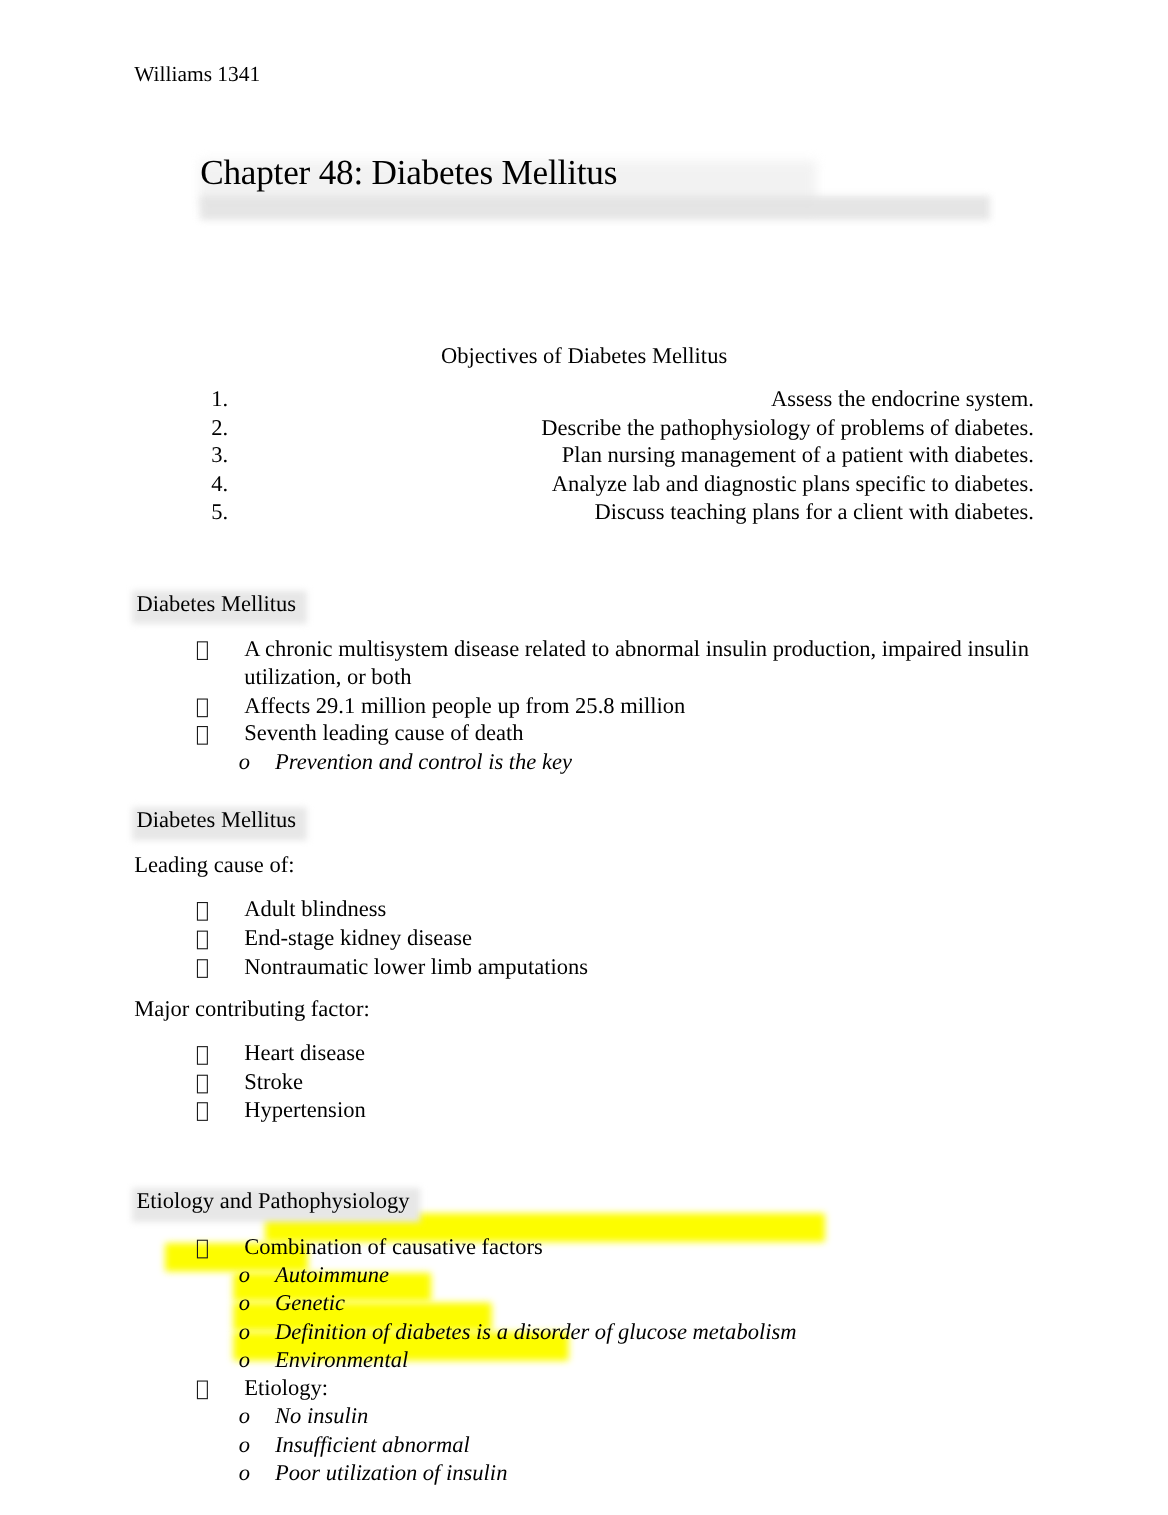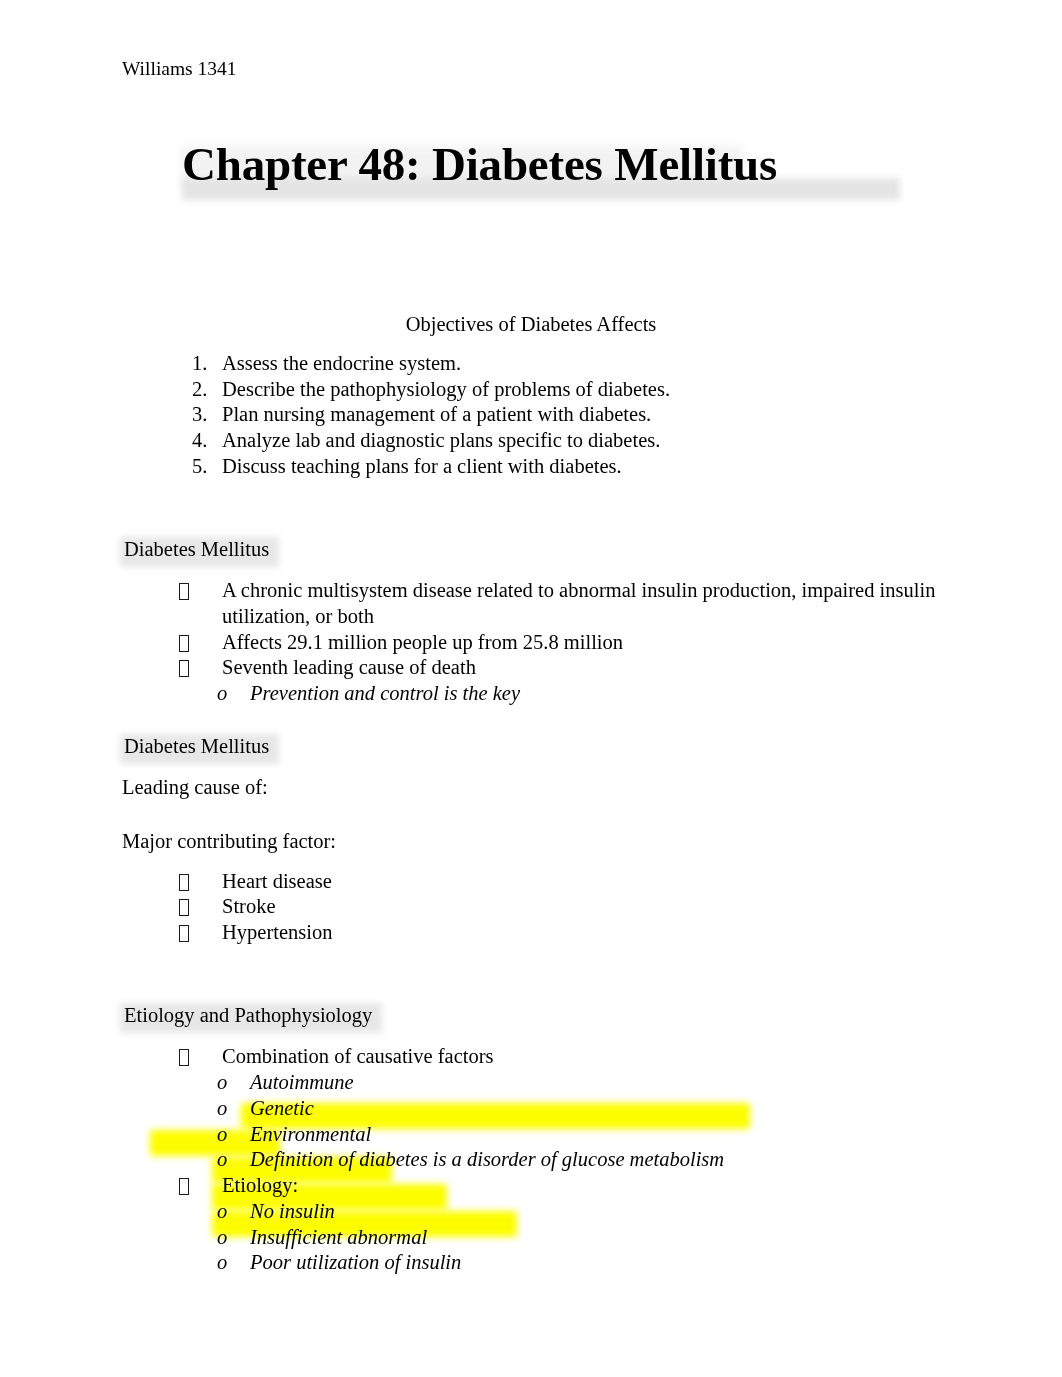--- a/index.html
+++ b/index.html
@@ -59,23 +59,23 @@
     left: 0px;
     top: 6px;
     width: 560px;
     height: 44px;
     background: #eeeeee;
     filter: blur(5px);
     opacity: 0.75;
   }
   .doc-title {
     position: relative;
-    font-size: 47px;
+    font-size: 32px;
     line-height: 1.05;
-    font-weight: bold;
+    font-weight: normal;
     margin: 0;
     white-space: nowrap;
     letter-spacing: -0.2px;
   }
 
   
   .content {
     position: absolute;
     top: 208px;
     left: 122px;
@@ -96,20 +96,21 @@
     padding: 0 0 0 70px;
     list-style: none;
     counter-reset: obj;
   }
   ol.objectives > li {
     counter-increment: obj;
     position: relative;
     padding-left: 30px;
     margin: 0;
     line-height: 1.255;
+    text-align: right;
   }
   ol.objectives > li::before {
     content: counter(obj) ".";
     position: absolute;
     left: 0;
     top: 0;
     width: 22px;
     text-align: left;
   }
 
@@ -227,21 +228,21 @@
   </div>
 
   <div class="title-wrap above">
     <div class="title-shade-2"></div>
     <div class="title-shade"></div>
     <h1 class="doc-title">Chapter 48: Diabetes Mellitus</h1>
   </div>
 
   <div class="content above">
 
-    <p class="centered-line">Objectives of Diabetes Affects</p>
+    <p class="centered-line">Objectives of Diabetes Mellitus</p>
 
     <ol class="objectives">
       <li>Assess the endocrine system.</li>
       <li>Describe the pathophysiology of problems of diabetes.</li>
       <li>Plan nursing management of a patient with diabetes.</li>
       <li>Analyze lab and diagnostic plans specific to diabetes.</li>
       <li>Discuss teaching plans for a client with diabetes.</li>
     </ol>
 
     <div class="gap-xl"></div>
@@ -274,20 +275,34 @@
     <div class="gap-md"></div>
 
     <div>
       <div class="sec-head">
         <span class="shade"></span>
         <span class="sh-text">Diabetes Mellitus</span>
       </div>
       <div class="gap-sm"></div>
       <p class="plain-para">Leading cause of:</p>
       <div class="gap-sm"></div>
+      <ul class="box-list">
+        <li>
+          <span class="boxmark"></span>
+          <span>Adult blindness</span>
+        </li>
+        <li>
+          <span class="boxmark"></span>
+          <span>End-stage kidney disease</span>
+        </li>
+        <li>
+          <span class="boxmark"></span>
+          <span>Nontraumatic lower limb amputations</span>
+        </li>
+      </ul>
       <div class="gap-sm"></div>
       <p class="plain-para">Major contributing factor:</p>
       <div class="gap-sm"></div>
       <ul class="box-list">
         <li>
           <span class="boxmark"></span>
           <span>Heart disease</span>
         </li>
         <li>
           <span class="boxmark"></span>
@@ -310,22 +325,22 @@
       <div class="gap-sm"></div>
       <ul class="box-list">
         <li>
           <span class="boxmark"></span>
           <span>Combination of causative factors</span>
         </li>
       </ul>
       <ul class="o-list">
         <li>Autoimmune</li>
         <li>Genetic</li>
+        <li>Definition of diabetes is a disorder of glucose metabolism</li>
         <li>Environmental</li>
-        <li>Definition of diabetes is a disorder of glucose metabolism</li>
       </ul>
       <ul class="box-list">
         <li>
           <span class="boxmark"></span>
           <span>Etiology:</span>
         </li>
       </ul>
       <ul class="o-list">
         <li>No insulin</li>
         <li>Insufficient abnormal</li>

